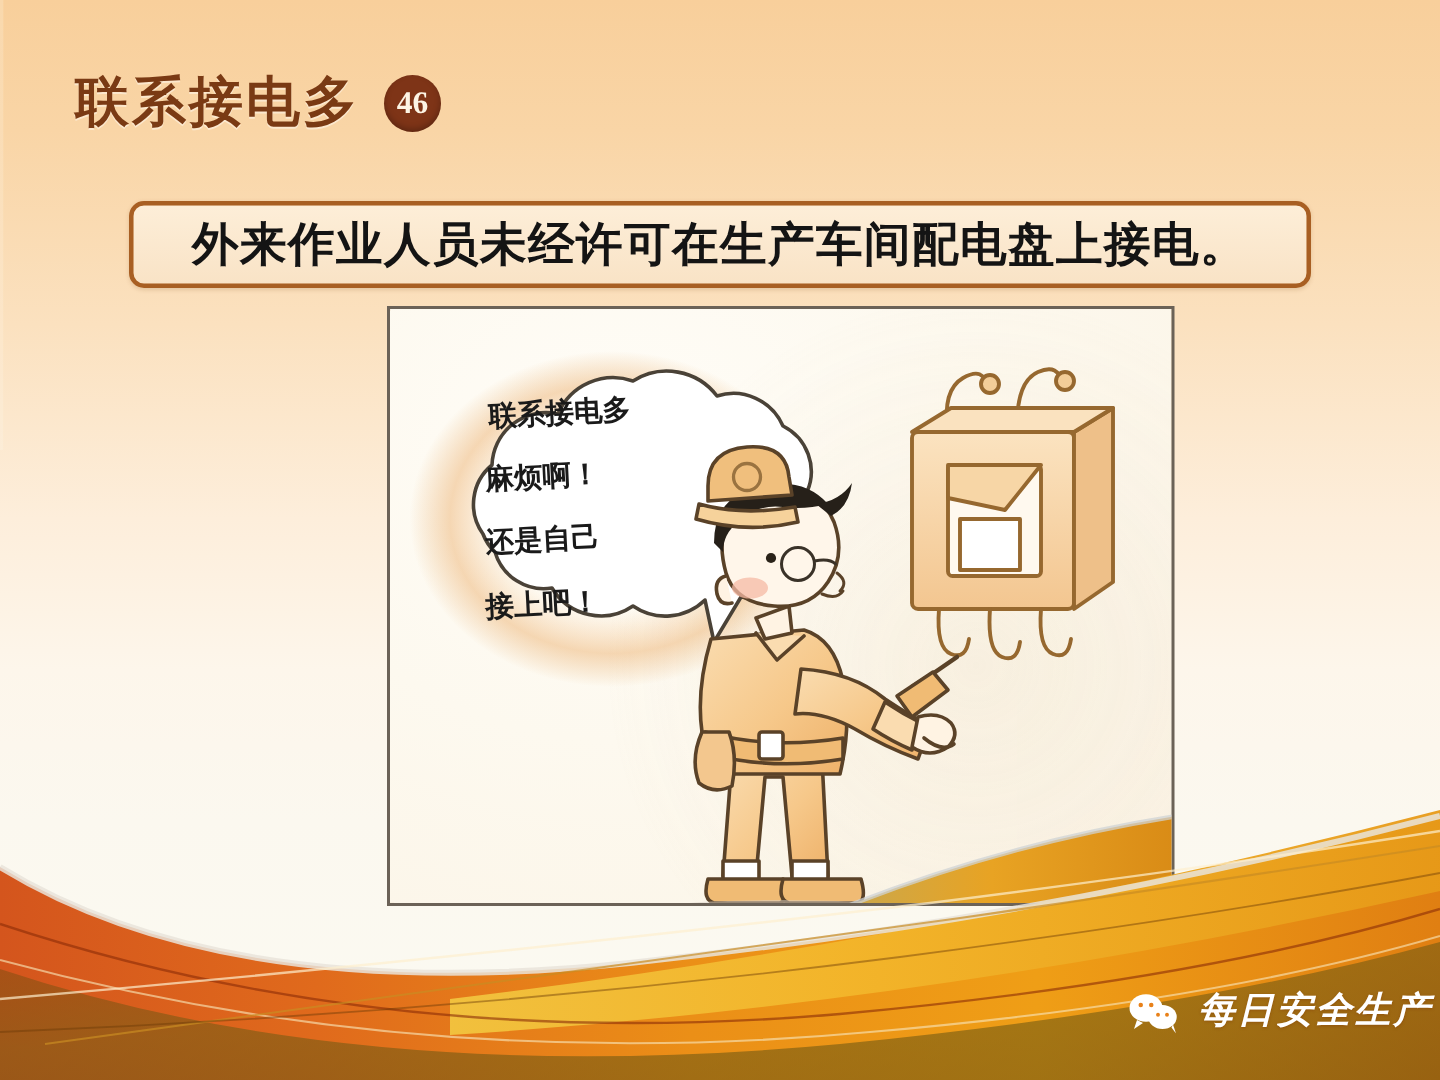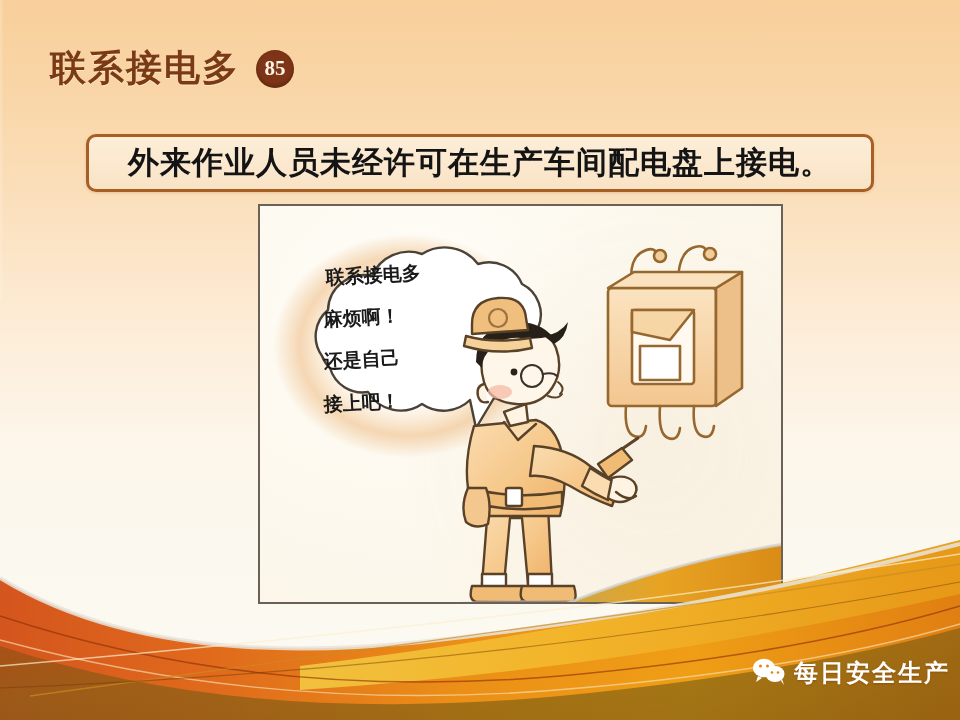--- a/index.html
+++ b/index.html
@@ -81,38 +81,38 @@
     opacity:.8;
   }
   .panel svg{ position:absolute; left:0; top:0; }
 
   
   .waves{ position:absolute; left:0; bottom:0; width:960px; height:200px; }
 
   
   .watermark{
     position:absolute; left:752px; top:657px;
-    display:flex; align-items:flex-start; gap:8px;
+    display:flex; align-items:flex-end; gap:13px;font-style:italic;
   }
   .wm-text{
     color:#ffffff; font-size:24px; font-weight:700;
     font-family:"Liberation Sans", sans-serif;
     letter-spacing:2px;
     text-shadow:0 1px 2px rgba(120,40,0,0.35);
   }
 </style>
 </head>
 <body>
 
 <div class="bg-streaks"></div>
 
 <div class="header">
   <div class="title">联系接电多</div>
   <div class="badge">
-    <span>85</span>
+    <span>46</span>
   </div>
 </div>
 
 <div class="callout">
   <div class="callout-text">外来作业人员未经许可在生产车间配电盘上接电。</div>
 </div>
 
 <div class="panel">
   <div class="panel-texture"></div>
 

